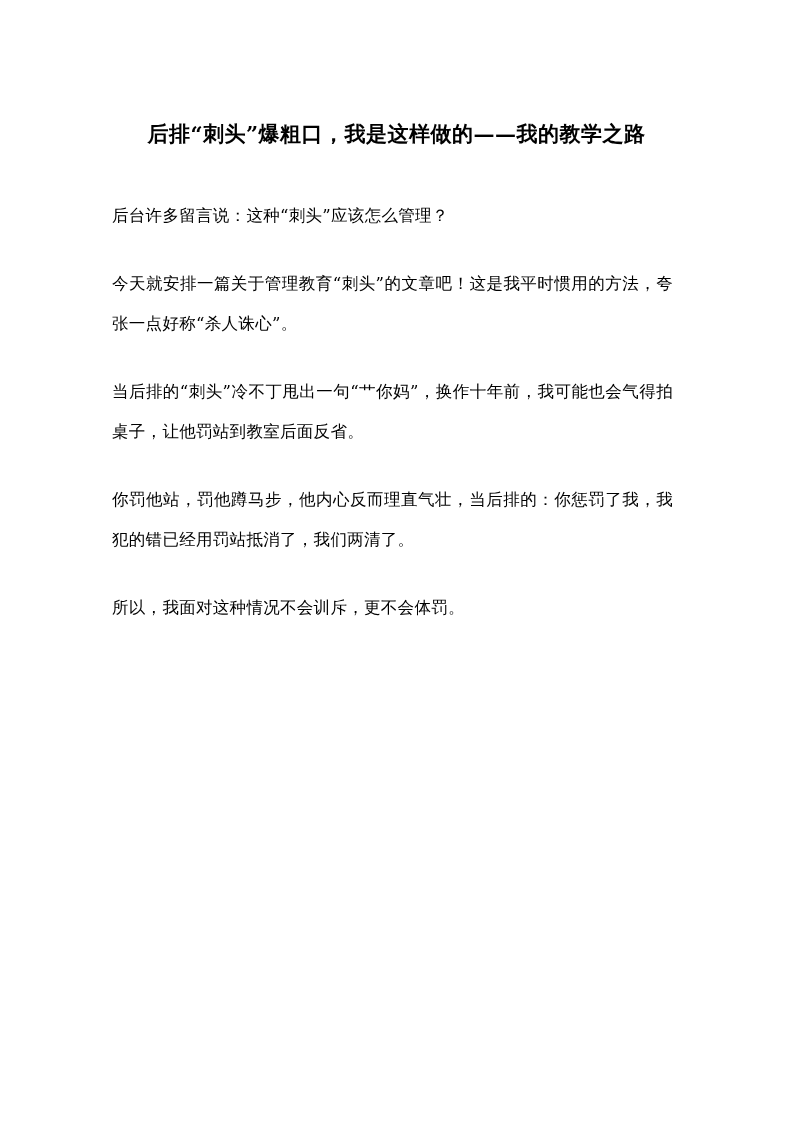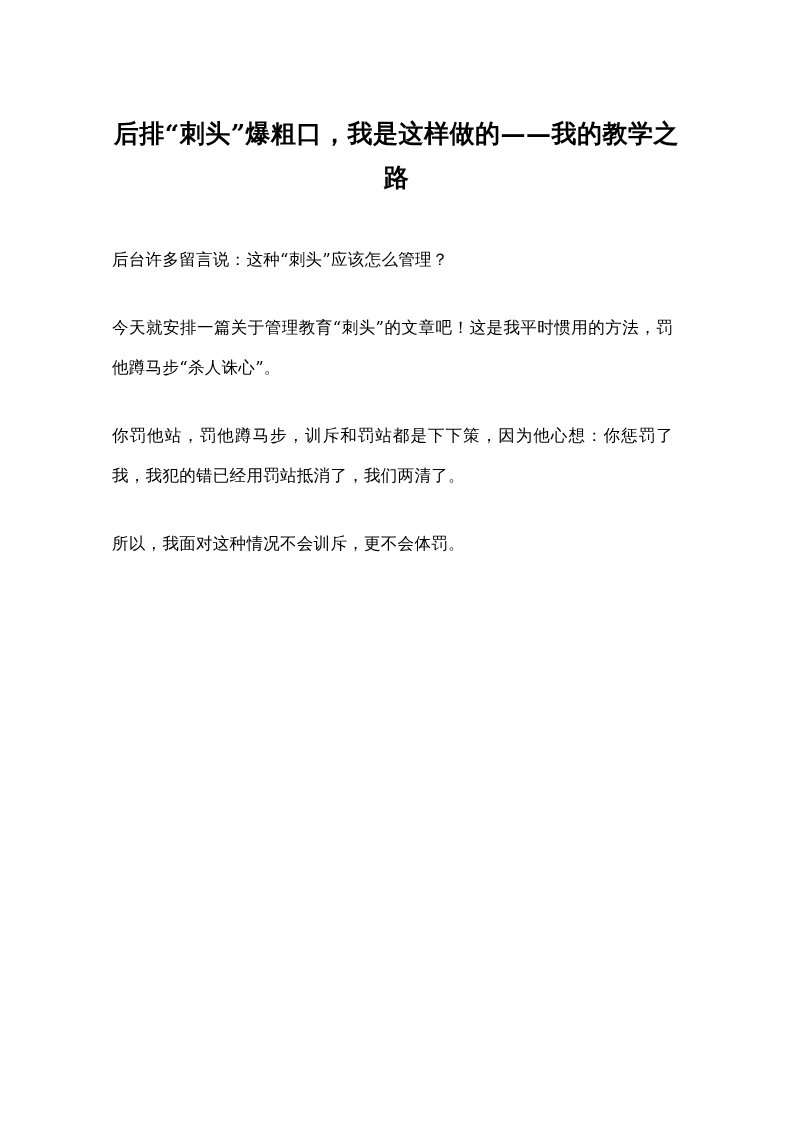--- a/index.html
+++ b/index.html
@@ -16,21 +16,21 @@
   }
   .page {
     width: 793px;
     height: 1122px;
     box-sizing: border-box;
     padding: 112px 112px 90px 112px;
     position: relative;
     background: #ffffff;
   }
   .doc-title {
-    font-size: 25px;
+    font-size: 21px;
     line-height: 44px;
     font-weight: bold;
     text-align: center;
     margin: 0 0 40px 0;
     letter-spacing: 0.5px;
     font-family: "DejaVu Serif", "Liberation Serif", serif;
   }
   .body-text {
     font-size: 16.5px;
     line-height: 40px;
@@ -43,16 +43,17 @@
     margin-bottom: 0;
   }
 </style>
 </head>
 <body>
 
 <div class="page">
   <h1 class="doc-title">后排“刺头”爆粗口，我是这样做的——我的教学之路</h1>
 
   <p class="body-text">后台许多留言说：这种“刺头”应该怎么管理？</p>
-  <p class="body-text">今天就安排一篇关于管理教育“刺头”的文章吧！这是我平时惯用的方法，罚他蹲马步“杀人诛心”。</p>
-  <p class="body-text">你罚他站，罚他蹲马步，训斥和罚站都是下下策，因为他心想：你惩罚了我，我犯的错已经用罚站抵消了，我们两清了。</p>
+  <p class="body-text">今天就安排一篇关于管理教育“刺头”的文章吧！这是我平时惯用的方法，夸张一点好称“杀人诛心”。</p>
+  <p class="body-text">当后排的“刺头”冷不丁甩出一句“艹你妈”，换作十年前，我可能也会气得拍桌子，让他罚站到教室后面反省。</p>
+  <p class="body-text">你罚他站，罚他蹲马步，他内心反而理直气壮，当后排的：你惩罚了我，我犯的错已经用罚站抵消了，我们两清了。</p>
   <p class="body-text">所以，我面对这种情况不会训斥，更不会体罚。</p>
 </div>
 
 </body></html>

